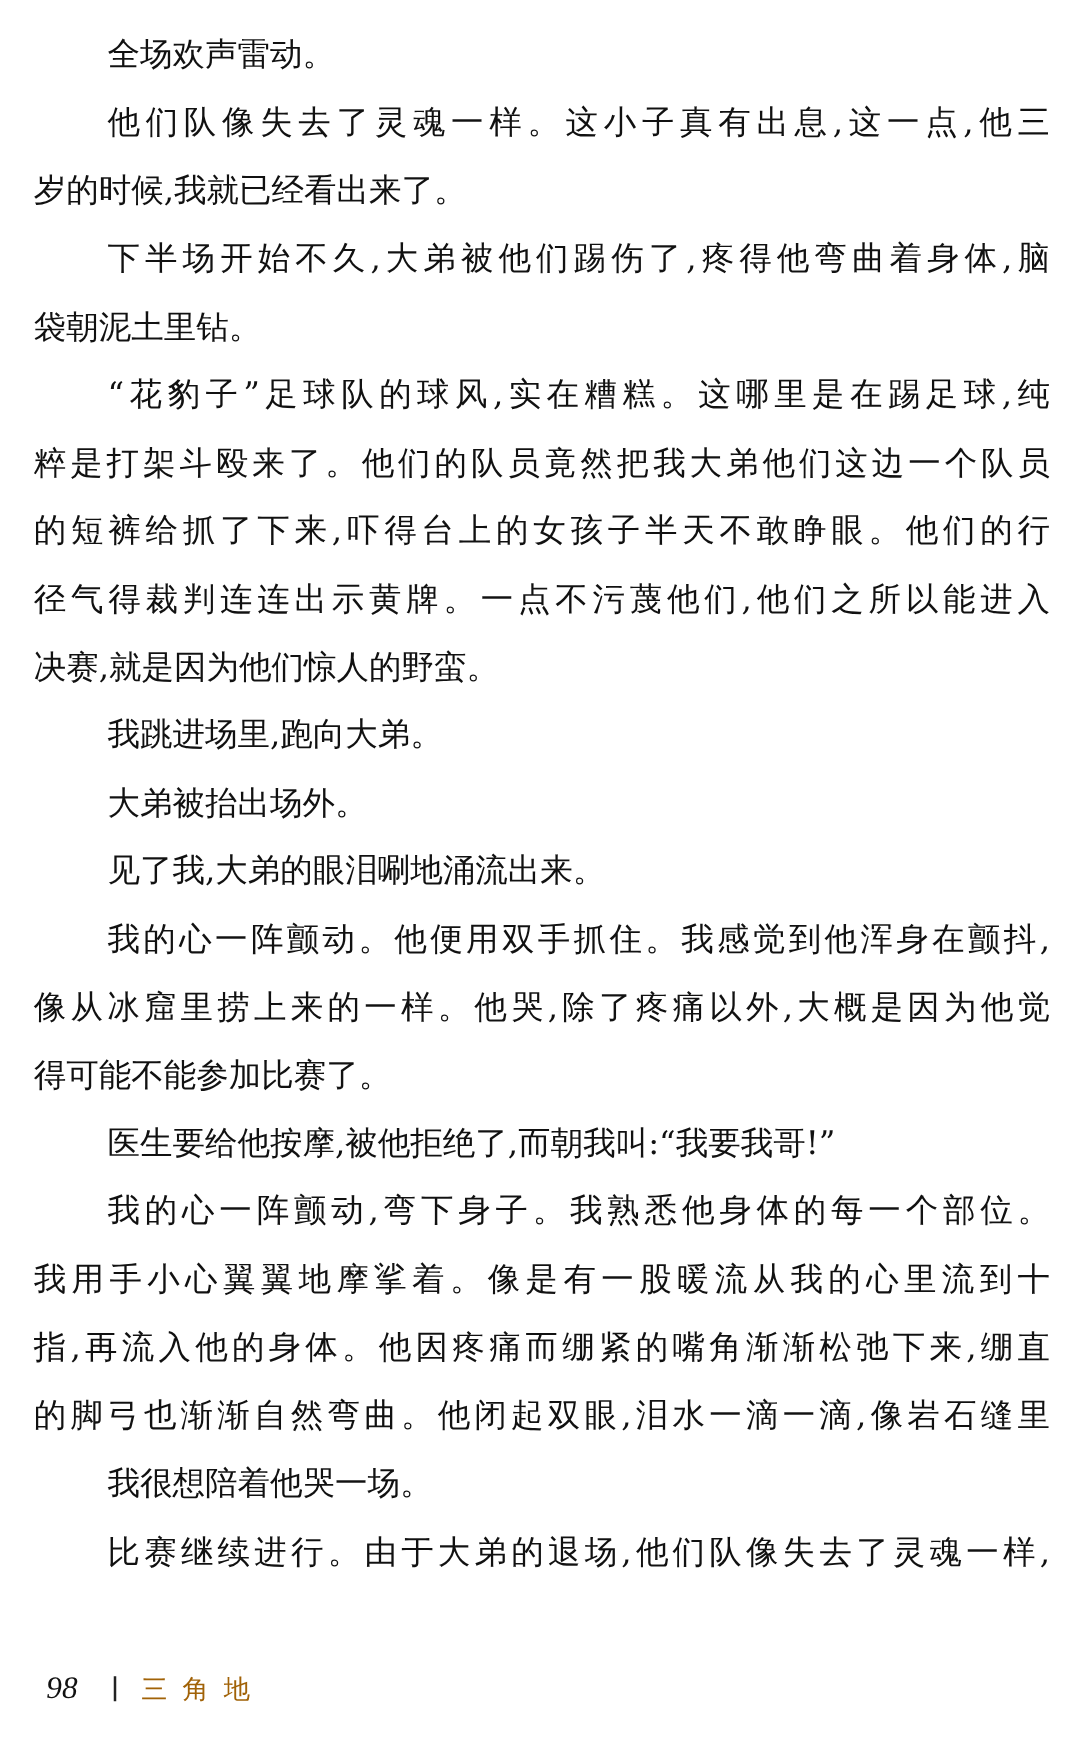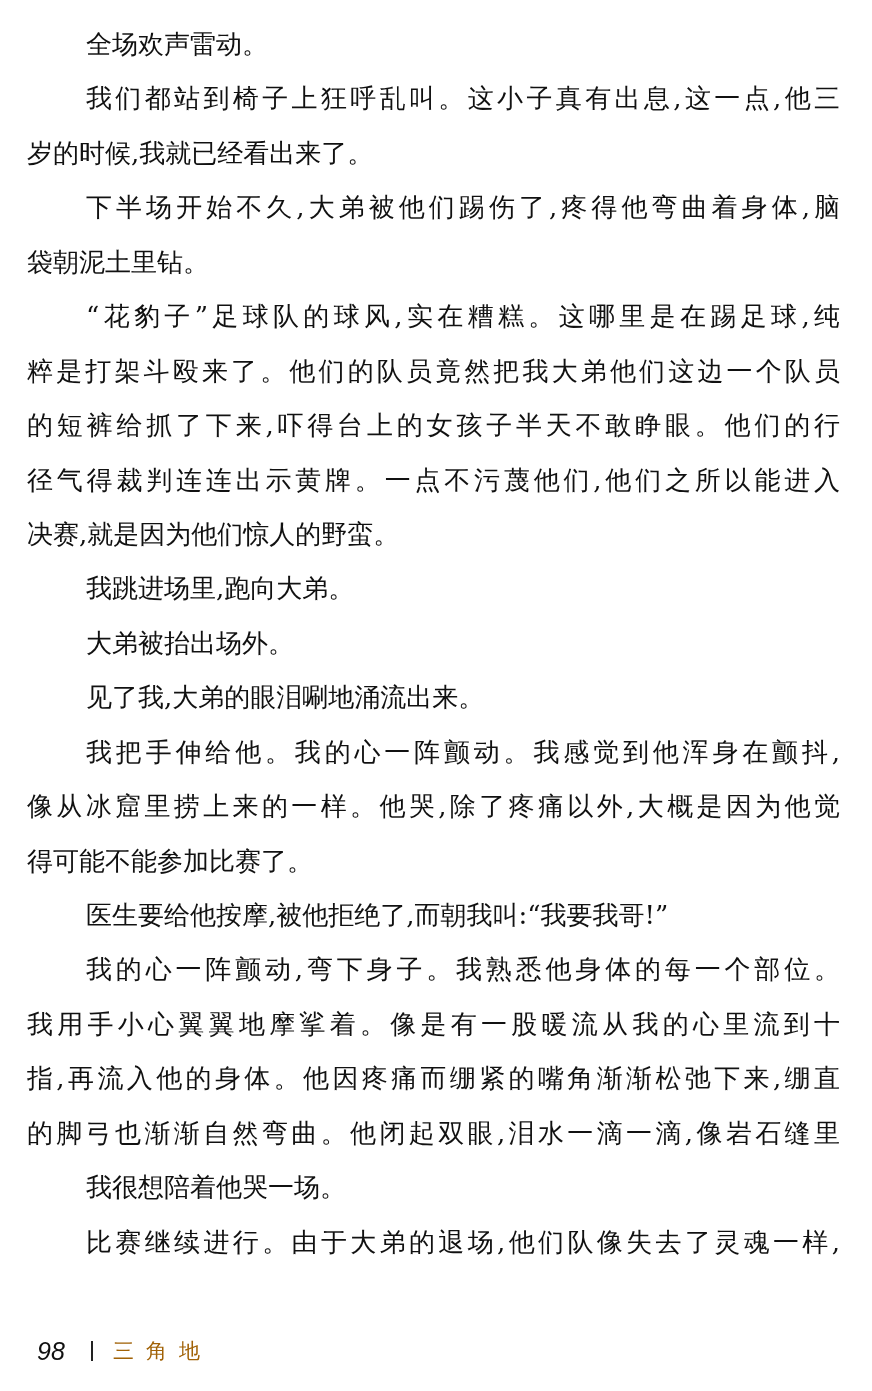--- a/index.html
+++ b/index.html
@@ -38,21 +38,21 @@
   }
   .footer {
     position: absolute;
     left: 37px;
     top: 1333px;
     height: 36px;
     display: flex;
     align-items: center;
   }
   .page-number {
-    font-family: Liberation Sans, sans-serif;
+    font-family: Liberation Serif, serif;
     font-style: italic;
     font-size: 25px;
     color: #111;
     width: 50px;
   }
   .footer-bar {
     width: 2px;
     height: 20px;
     background: #222;
     margin-left: 4px;
@@ -68,21 +68,21 @@
 </head>
 <body>
 
 <div class="page-body">
 
   <div class="paragraph">
     <span class="line indent">全场欢声雷动。</span>
   </div>
 
   <div class="paragraph">
-    <span class="line indent justify">我们都站到椅子上狂呼乱叫。这小子真有出息,这一点,他三</span>
+    <span class="line indent justify">他们队像失去了灵魂一样。这小子真有出息,这一点,他三</span>
     <span class="line">岁的时候,我就已经看出来了。</span>
   </div>
 
   <div class="paragraph">
     <span class="line indent justify">下半场开始不久,大弟被他们踢伤了,疼得他弯曲着身体,脑</span>
     <span class="line">袋朝泥土里钻。</span>
   </div>
 
   <div class="paragraph">
     <span class="line indent justify">“花豹子”足球队的球风,实在糟糕。这哪里是在踢足球,纯</span>
@@ -98,21 +98,21 @@
 
   <div class="paragraph">
     <span class="line indent">大弟被抬出场外。</span>
   </div>
 
   <div class="paragraph">
     <span class="line indent">见了我,大弟的眼泪唰地涌流出来。</span>
   </div>
 
   <div class="paragraph">
-    <span class="line indent justify">我把手伸给他。我的心一阵颤动。我感觉到他浑身在颤抖,</span>
+    <span class="line indent justify">我的心一阵颤动。他便用双手抓住。我感觉到他浑身在颤抖,</span>
     <span class="line justify">像从冰窟里捞上来的一样。他哭,除了疼痛以外,大概是因为他觉</span>
     <span class="line">得可能不能参加比赛了。</span>
   </div>
 
   <div class="paragraph">
     <span class="line indent">医生要给他按摩,被他拒绝了,而朝我叫:“我要我哥!”</span>
   </div>
 
   <div class="paragraph">
     <span class="line indent justify">我的心一阵颤动,弯下身子。我熟悉他身体的每一个部位。</span>

